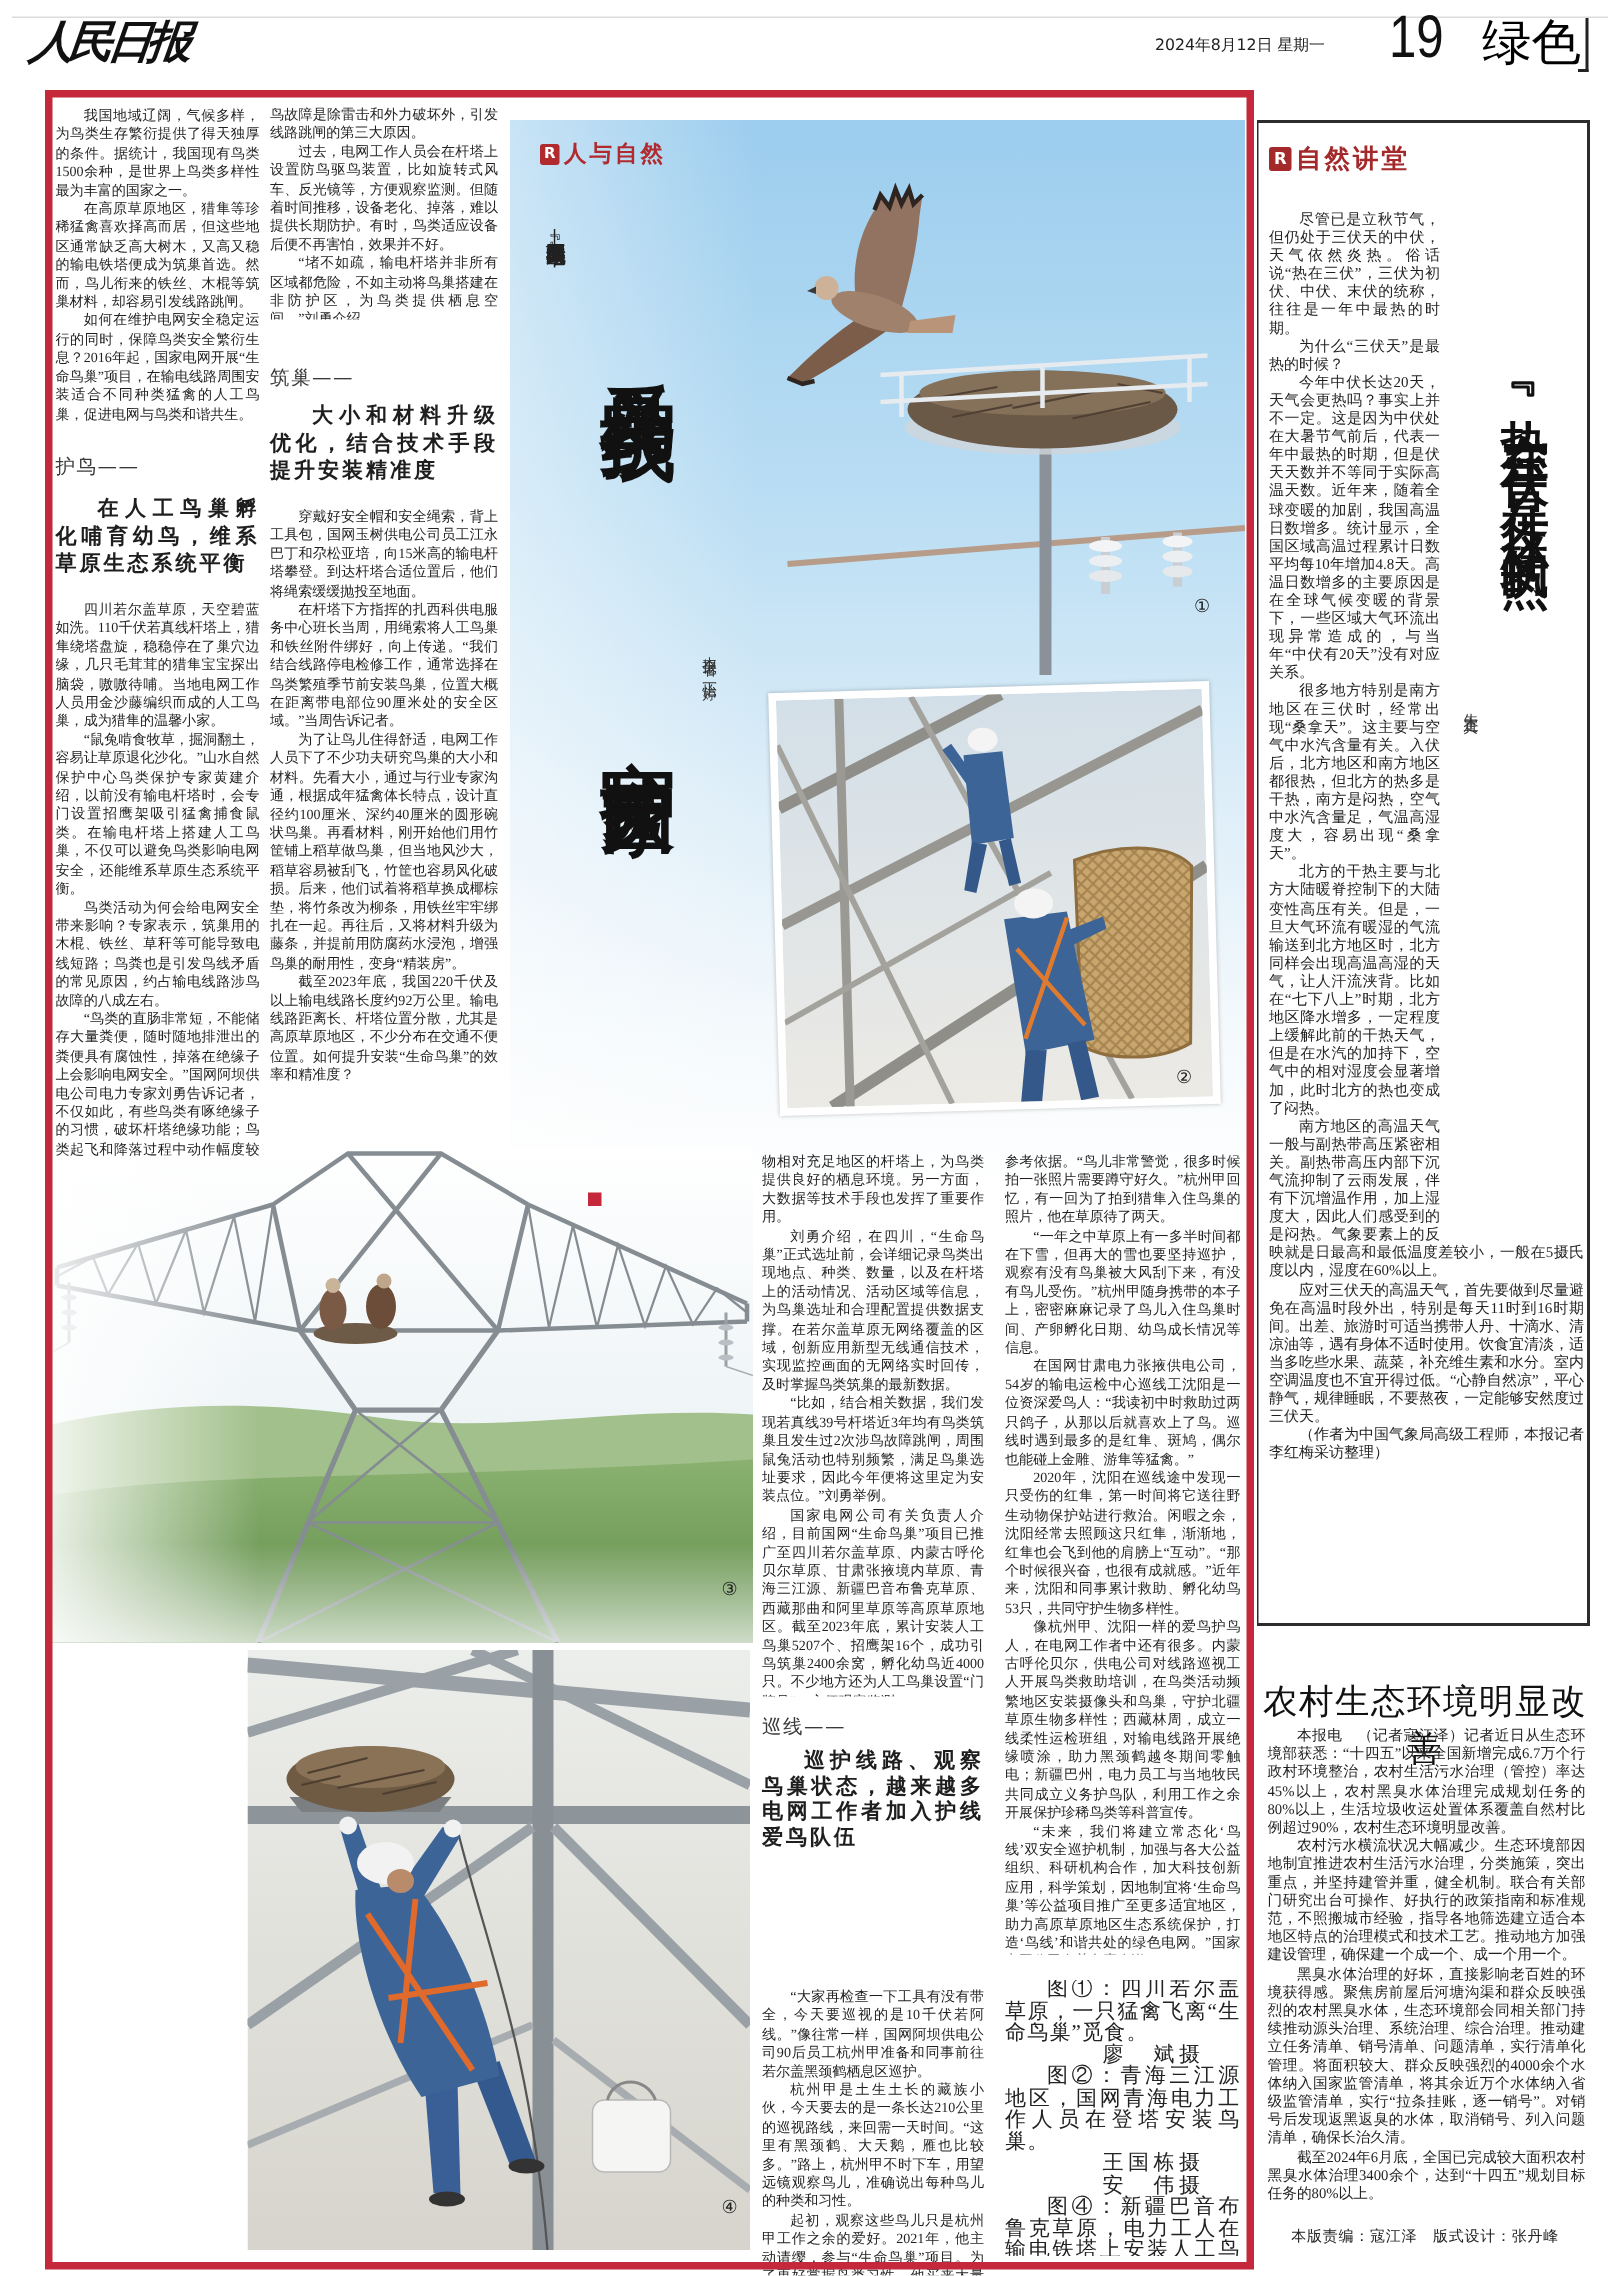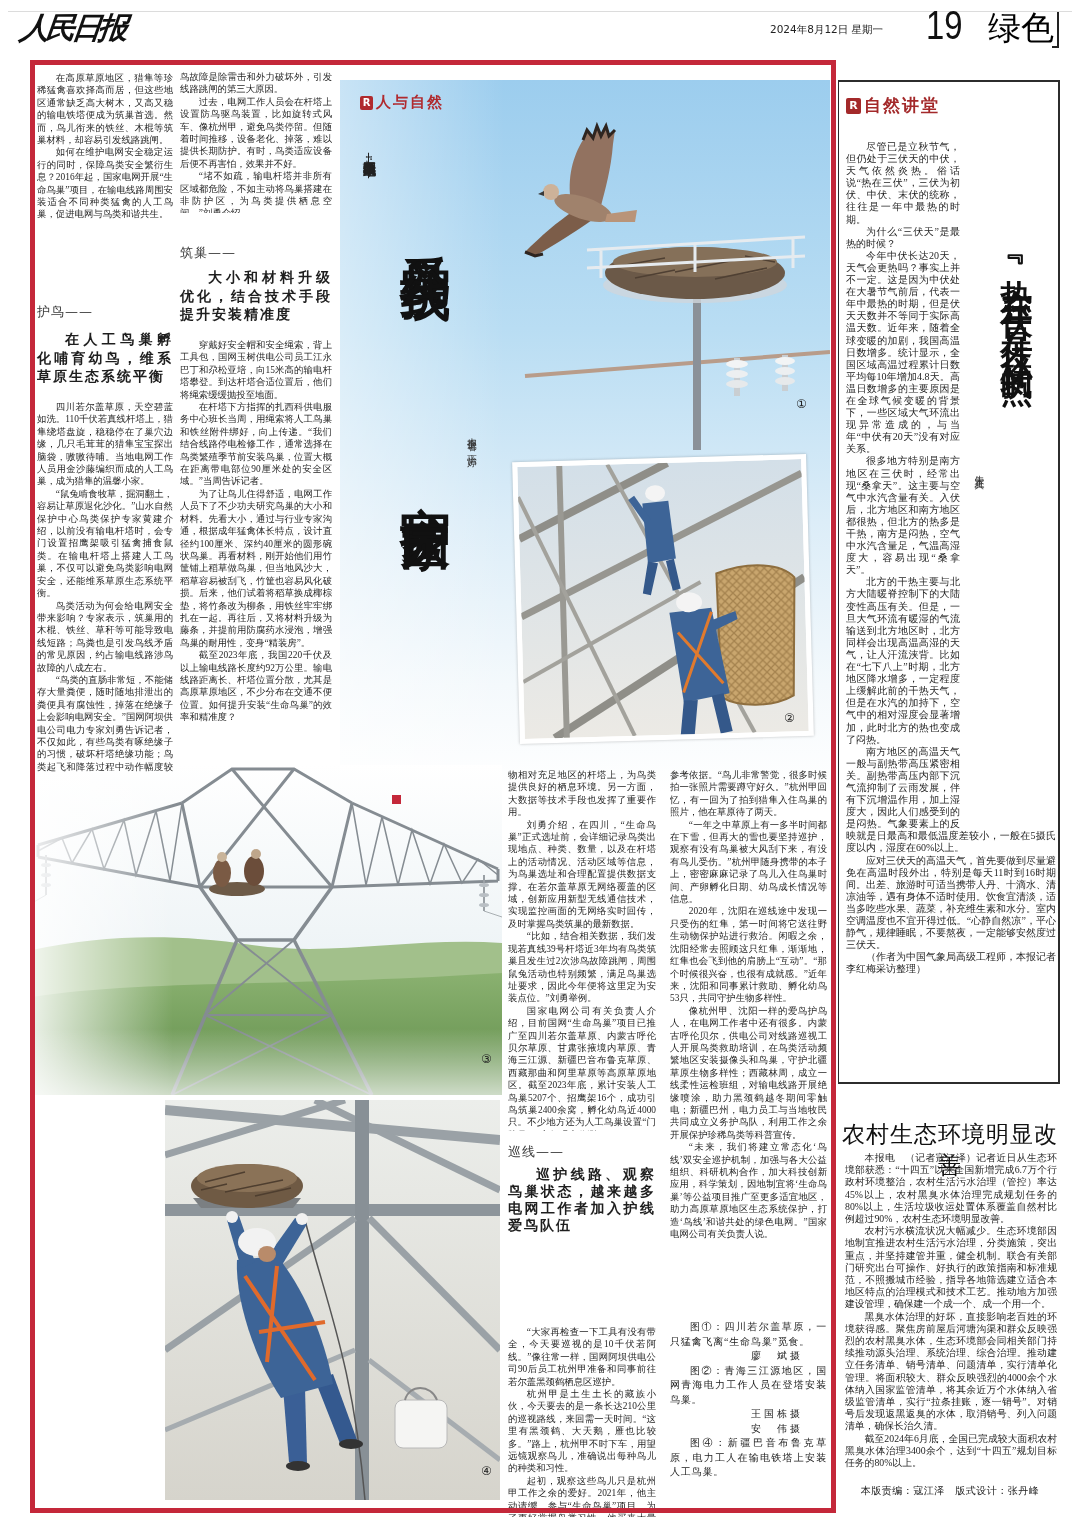--- a/index.html
+++ b/index.html
@@ -28,21 +28,21 @@
 .red-square{left:392px;top:795px;width:9px;height:9px;background:#c4283a;}
 .photo-label{font-family:"DejaVu Sans",sans-serif;font-size:12px;color:#222;}
 .photo2-frame{left:516px;top:458px;width:294px;height:282px;background:#fff;padding:5px;transform:rotate(-1.6deg);box-shadow:0 0 3px rgba(0,0,0,0.25);}
 
 .body-col{overflow:hidden;font-size:9.4px;line-height:12.4px;}
 .body-col p{margin:0;text-indent:2em;text-align:justify;}
 .body-col p.cont{text-indent:0;}
 .sec-head{font-family:"DejaVu Sans",sans-serif;font-size:13px;color:#3a3a3a;letter-spacing:1px;line-height:16px;}
 .sec-sub{font-family:"DejaVu Sans",sans-serif;font-size:14px;font-weight:bold;color:#1e1e1e;letter-spacing:2px;line-height:18.5px;text-indent:2em;text-align:justify;}
 .captions{overflow:hidden;}
-.captions p{margin:0;font-size:10px;line-height:14.5px;letter-spacing:0.8px;text-indent:2em;text-align:justify;color:#222;}
+.captions p{margin:0;font-size:14px;line-height:14.5px;letter-spacing:0.8px;text-indent:2em;text-align:justify;color:#222;}
 .captions p.credit{text-indent:0;text-align:right;padding-right:24px;letter-spacing:3px;}
 
 .sb-label{left:846px;top:94px;display:flex;align-items:center;gap:3px;}
 .sb-label-text{font-family:"DejaVu Sans",sans-serif;font-size:17px;font-weight:bold;color:#a3292a;letter-spacing:2px;}
 .sb-body{left:846px;top:141px;width:210px;height:935px;overflow:hidden;font-size:10px;line-height:12.1px;}
 .sb-body p{margin:0;text-indent:2em;text-align:justify;}
 .sb-float{float:right;width:96px;height:678px;position:relative;}
 .sb-title{position:absolute;left:40px;top:104px;writing-mode:vertical-rl;font-family:"DejaVu Sans",sans-serif;font-size:32px;font-weight:bold;letter-spacing:9.5px;line-height:34px;color:#111;}
 .sb-author{position:absolute;left:13px;top:326px;writing-mode:vertical-rl;font-size:10px;letter-spacing:2px;color:#333;}
 
@@ -247,35 +247,36 @@
     <path d="M80,176 L150,280 M112,166 L102,262 M94,232 L160,222" stroke="#e06a2c" stroke-width="4" fill="none"></path>
   </g>
   <g>
     <rect x="230" y="300" width="52" height="48" rx="8" fill="#f5f5f3" stroke="#b8b8b8"></rect>
     <path d="M240,300 C244,284 266,284 272,300" stroke="#888" stroke-width="2" fill="none"></path>
   </g>
 </svg>
 <span class="abs photo-label" style="left:481px;top:1464px;">④</span>
 
 <div class="abs body-col" style="left:37px;top:72px;width:136px;height:222px;">
+  <p>我国地域辽阔，气候多样，为鸟类生存繁衍提供了得天独厚的条件。据统计，我国现有鸟类1500余种，是世界上鸟类多样性最为丰富的国家之一。</p>
   <p>在高原草原地区，猎隼等珍稀猛禽喜欢择高而居，但这些地区通常缺乏高大树木，又高又稳的输电铁塔便成为筑巢首选。然而，鸟儿衔来的铁丝、木棍等筑巢材料，却容易引发线路跳闸。</p>
   <p>如何在维护电网安全稳定运行的同时，保障鸟类安全繁衍生息？2016年起，国家电网开展“生命鸟巢”项目，在输电线路周围安装适合不同种类猛禽的人工鸟巢，促进电网与鸟类和谐共生。</p>
 </div>
 <div class="abs sec-head" style="left:37px;top:304px;">护鸟——</div>
 <div class="abs sec-sub" style="left:37px;top:330px;width:136px;">在人工鸟巢孵化哺育幼鸟，维系草原生态系统平衡</div>
 <div class="abs body-col" style="left:37px;top:401px;width:136px;height:372px;">
   <p>四川若尔盖草原，天空碧蓝如洗。110千伏若真线杆塔上，猎隼绕塔盘旋，稳稳停在了巢穴边缘，几只毛茸茸的猎隼宝宝探出脑袋，嗷嗷待哺。当地电网工作人员用金沙藤编织而成的人工鸟巢，成为猎隼的温馨小家。</p>
   <p>“鼠兔啃食牧草，掘洞翻土，容易让草原退化沙化。”山水自然保护中心鸟类保护专家黄建介绍，以前没有输电杆塔时，会专门设置招鹰架吸引猛禽捕食鼠类。在输电杆塔上搭建人工鸟巢，不仅可以避免鸟类影响电网安全，还能维系草原生态系统平衡。</p>
   <p>鸟类活动为何会给电网安全带来影响？专家表示，筑巢用的木棍、铁丝、草秆等可能导致电线短路；鸟粪也是引发鸟线矛盾的常见原因，约占输电线路涉鸟故障的八成左右。</p>
   <p>“鸟类的直肠非常短，不能储存大量粪便，随时随地排泄出的粪便具有腐蚀性，掉落在绝缘子上会影响电网安全。”国网阿坝供电公司电力专家刘勇告诉记者，不仅如此，有些鸟类有啄绝缘子的习惯，破坏杆塔绝缘功能；鸟类起飞和降落过程中动作幅度较大，身体接触线路也可能影响供电安全。相关统计显示，输电线路涉</p>
 </div>
 
 <div class="abs body-col" style="left:180px;top:71px;width:152px;height:142px;">
   <p class="cont">鸟故障是除雷击和外力破坏外，引发线路跳闸的第三大原因。</p>
-  <p>过去，电网工作人员会在杆塔上设置防鸟驱鸟装置，比如旋转式风车、像杭州甲，避免鸟类停留。但随着时间推移，设备老化、掉落，难以提供长期防护。有时，鸟类适应设备后便不再害怕，效果并不好。</p>
+  <p>过去，电网工作人员会在杆塔上设置防鸟驱鸟装置，比如旋转式风车、反光镜等，方便观察监测。但随着时间推移，设备老化、掉落，难以提供长期防护。有时，鸟类适应设备后便不再害怕，效果并不好。</p>
   <p>“堵不如疏，输电杆塔并非所有区域都危险，不如主动将鸟巢搭建在非防护区，为鸟类提供栖息空间。”刘勇介绍。</p>
 </div>
 <div class="abs sec-head" style="left:180px;top:245px;">筑巢——</div>
 <div class="abs sec-sub" style="left:180px;top:268px;width:152px;">大小和材料升级优化，结合技术手段提升安装精准度</div>
 <div class="abs body-col" style="left:180px;top:339px;width:152px;height:384px;">
   <p>穿戴好安全帽和安全绳索，背上工具包，国网玉树供电公司员工江永巴丁和尕松亚培，向15米高的输电杆塔攀登。到达杆塔合适位置后，他们将绳索缓缓抛投至地面。</p>
   <p>在杆塔下方指挥的扎西科供电服务中心班长当周，用绳索将人工鸟巢和铁丝附件绑好，向上传递。“我们结合线路停电检修工作，通常选择在鸟类繁殖季节前安装鸟巢，位置大概在距离带电部位90厘米处的安全区域。”当周告诉记者。</p>
   <p>为了让鸟儿住得舒适，电网工作人员下了不少功夫研究鸟巢的大小和材料。先看大小，通过与行业专家沟通，根据成年猛禽体长特点，设计直径约100厘米、深约40厘米的圆形碗状鸟巢。再看材料，刚开始他们用竹筐铺上稻草做鸟巢，但当地风沙大，稻草容易被刮飞，竹筐也容易风化破损。后来，他们试着将稻草换成椰棕垫，将竹条改为柳条，用铁丝牢牢绑扎在一起。再往后，又将材料升级为藤条，并提前用防腐药水浸泡，增强鸟巢的耐用性，变身“精装房”。</p>
   <p>截至2023年底，我国220千伏及以上输电线路长度约92万公里。输电线路距离长、杆塔位置分散，尤其是高原草原地区，不少分布在交通不便位置。如何提升安装“生命鸟巢”的效率和精准度？</p>
 
@@ -292,20 +293,21 @@
 <div class="abs body-col" style="left:508px;top:1326px;width:148px;height:250px;">
   <p>“大家再检查一下工具有没有带全，今天要巡视的是10千伏若阿线。”像往常一样，国网阿坝供电公司90后员工杭州甲准备和同事前往若尔盖黑颈鹤栖息区巡护。</p>
   <p>杭州甲是土生土长的藏族小伙，今天要去的是一条长达210公里的巡视路线，来回需一天时间。“这里有黑颈鹤、大天鹅，雁也比较多。”路上，杭州甲不时下车，用望远镜观察鸟儿，准确说出每种鸟儿的种类和习性。</p>
   <p>起初，观察这些鸟儿只是杭州甲工作之余的爱好。2021年，他主动请缨，参与“生命鸟巢”项目。为了更好掌握鸟类习性，他买来大量图谱，对比观鸟时拍到的照片和视频，遇到不懂的则向专家请教。</p>
   <p>从最开始的一知半解，到能画出若尔盖湿地的鸟类分布图谱，杭州甲为“生命鸟巢”选址安装提供了不少</p>
 </div>
 
 <div class="abs body-col" style="left:670px;top:769px;width:157px;height:534px;">
   <p class="cont">参考依据。“鸟儿非常警觉，很多时候拍一张照片需要蹲守好久。”杭州甲回忆，有一回为了拍到猎隼入住鸟巢的照片，他在草原待了两天。</p>
   <p>“一年之中草原上有一多半时间都在下雪，但再大的雪也要坚持巡护，观察有没有鸟巢被大风刮下来，有没有鸟儿受伤。”杭州甲随身携带的本子上，密密麻麻记录了鸟儿入住鸟巢时间、产卵孵化日期、幼鸟成长情况等信息。</p>
+  <p>在国网甘肃电力张掖供电公司，54岁的输电运检中心巡线工沈阳是一位资深爱鸟人：“我读初中时救助过两只鸽子，从那以后就喜欢上了鸟。巡线时遇到最多的是红隼、斑鸠，偶尔也能碰上金雕、游隼等猛禽。”</p>
   <p>2020年，沈阳在巡线途中发现一只受伤的红隼，第一时间将它送往野生动物保护站进行救治。闲暇之余，沈阳经常去照顾这只红隼，渐渐地，红隼也会飞到他的肩膀上“互动”。“那个时候很兴奋，也很有成就感。”近年来，沈阳和同事累计救助、孵化幼鸟53只，共同守护生物多样性。</p>
   <p>像杭州甲、沈阳一样的爱鸟护鸟人，在电网工作者中还有很多。内蒙古呼伦贝尔，供电公司对线路巡视工人开展鸟类救助培训，在鸟类活动频繁地区安装摄像头和鸟巢，守护北疆草原生物多样性；西藏林周，成立一线柔性运检班组，对输电线路开展绝缘喷涂，助力黑颈鹤越冬期间零触电；新疆巴州，电力员工与当地牧民共同成立义务护鸟队，利用工作之余开展保护珍稀鸟类等科普宣传。</p>
   <p>“未来，我们将建立常态化‘鸟线’双安全巡护机制，加强与各大公益组织、科研机构合作，加大科技创新应用，科学策划，因地制宜将‘生命鸟巢’等公益项目推广至更多适宜地区，助力高原草原地区生态系统保护，打造‘鸟线’和谐共处的绿色电网。”国家电网公司有关负责人说。</p>
 </div>
 <div class="abs captions" style="left:670px;top:1320px;width:157px;height:184px;">
   <p>图①：四川若尔盖草原，一只猛禽飞离“生命鸟巢”觅食。</p>
   <p class="credit">廖　斌摄</p>
   <p>图②：青海三江源地区，国网青海电力工作人员在登塔安装鸟巢。</p>
   <p class="credit">王国栋摄</p>
   <p class="credit">安　伟摄</p>

